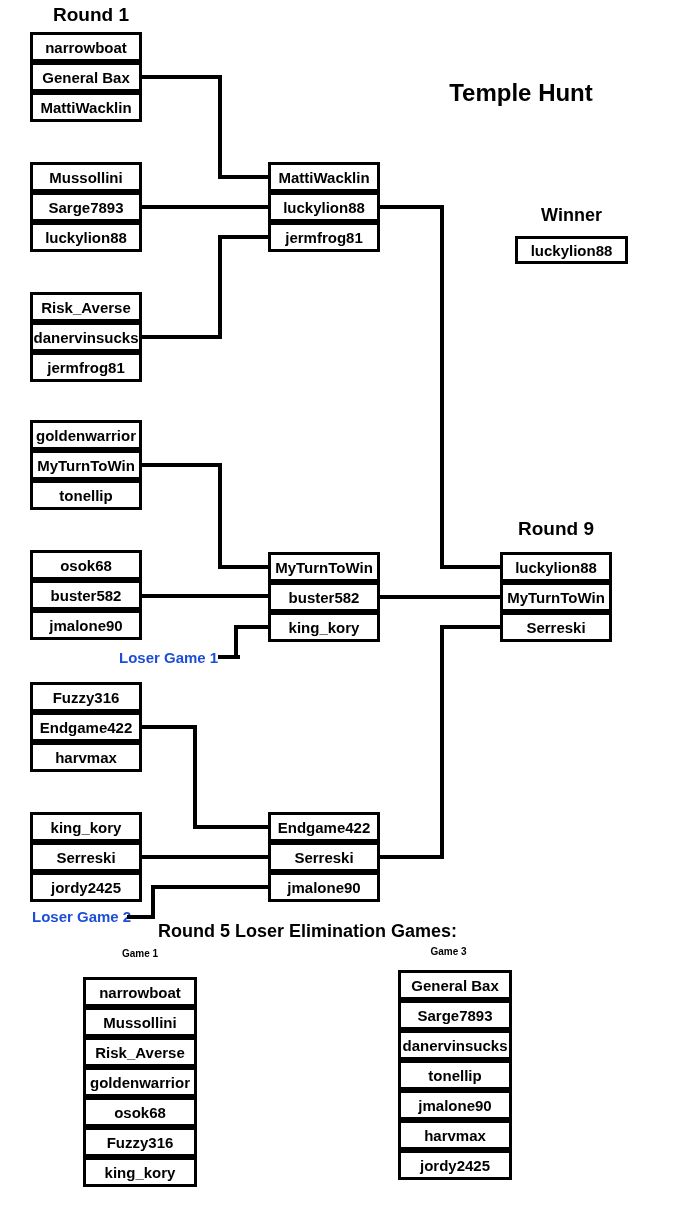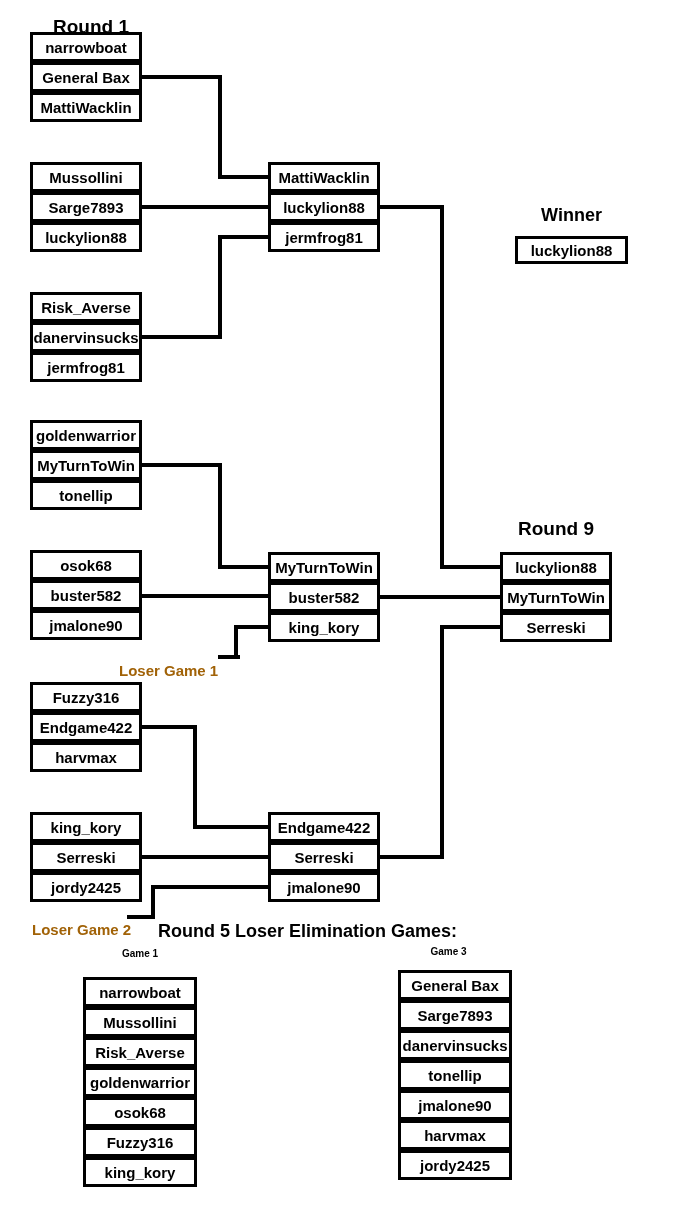--- a/index.html
+++ b/index.html
@@ -18,32 +18,33 @@
   .winner-box .prow { height:28px; width:113px; }
   .heading {
     position:absolute; font-weight:bold; font-size:19px;
     text-align:center; white-space:nowrap;
   }
   .title { font-size:24px; }
   .sub { font-size:10px; }
   .elim-heading { font-size:18px; text-align:left; }
   .loser-label {
     position:absolute; font-weight:bold; font-size:15px;
-    color:#a16207; white-space:nowrap;margin-top:13px;
+    color:#1d4ed8; white-space:nowrap;
   }
   .line { position:absolute; background:#000; }
   .h { height:4px; } .v { width:4px; }
 </style>
 </head>
 <body>
 
 <div class="canvas">
 
-  <div class="heading" style="left:35px;top:16px;width:112px;">Round 1</div>
+  <div class="heading" style="left:35px;top:4px;width:112px;">Round 1</div>
   <div class="heading" style="left:268px;top:129px;width:112px;margin-top:36px;">Round 2</div>
+  <div class="heading title" style="left:421px;top:79px;width:200px;">Temple Hunt</div>
   <div class="heading" style="left:515px;top:205px;width:113px;font-size:18px;">Winner</div>
   <div class="heading" style="left:500px;top:518px;width:112px;">Round 9</div>
   <div class="heading elim-heading" style="left:158px;top:921px;">Round 5 Loser Elimination Games:</div>
   <div class="heading sub" style="left:83px;top:948px;width:114px;">Game 1</div>
   <div class="heading sub" style="left:392px;top:946px;width:113px;">Game 3</div>
   <div class="loser-label" style="left:119px;top:649px;">Loser Game 1</div>
   <div class="loser-label" style="left:32px;top:908px;">Loser Game 2</div>
 
   <div class="group" style="left:30px;top:32px;">
     <div class="prow">narrowboat</div>

